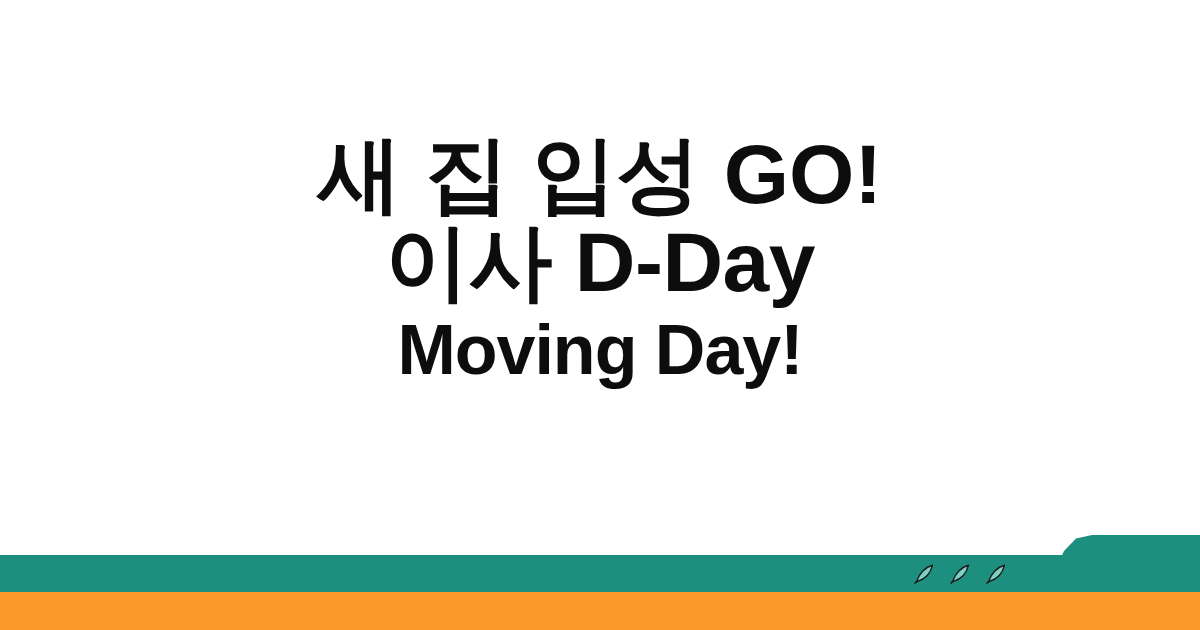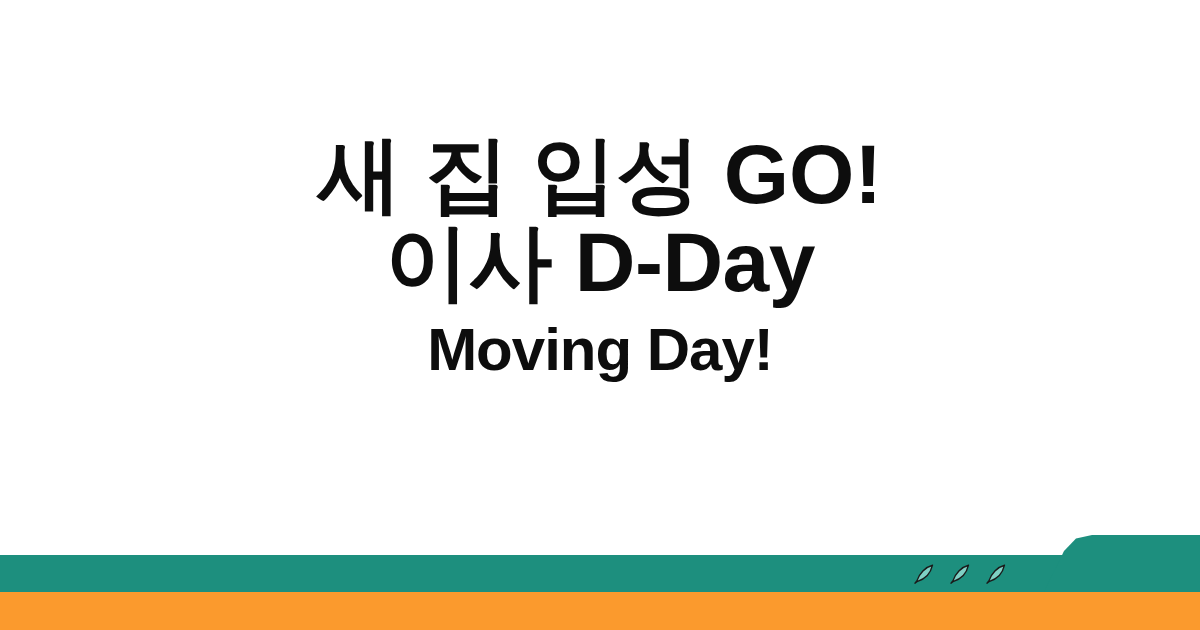--- a/index.html
+++ b/index.html
@@ -46,21 +46,21 @@
     font-family: "Liberation Sans", sans-serif;
     font-weight: 700;
     font-size: 82px;
     line-height: 88px;
     letter-spacing: -0.5px;
     white-space: nowrap;
   }
 
   .headline-line.line-1 { font-size: 84px; letter-spacing: 0px; }
   .headline-line.line-2 { font-size: 84px; letter-spacing: -0.5px; }
-  .headline-line.line-3 { font-size: 60px; letter-spacing: -1px; }
+  .headline-line.line-3 { font-size: 70px; letter-spacing: -1px; }
 
   
   .footer-decoration {
     position: absolute;
     left: 0;
     bottom: 0;
     width: 1200px;
     height: 95px;
   }
 

